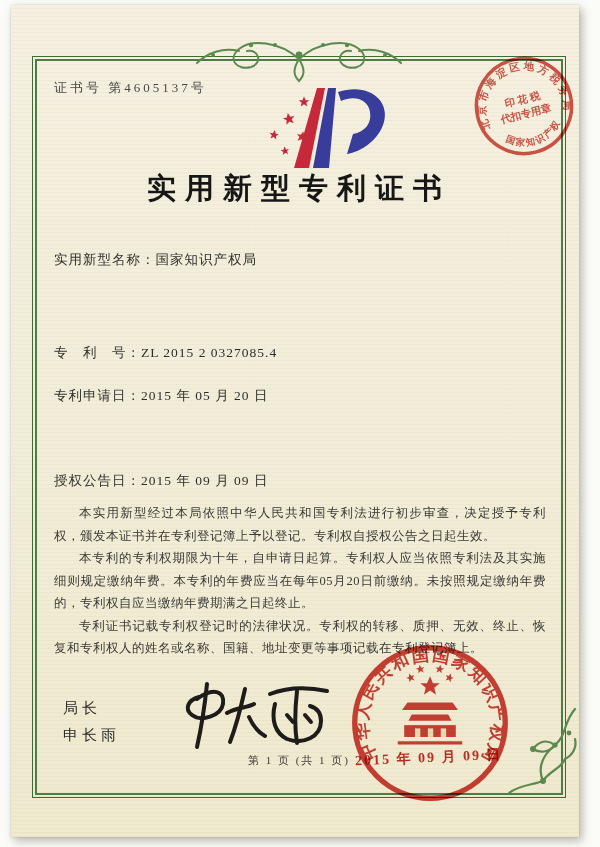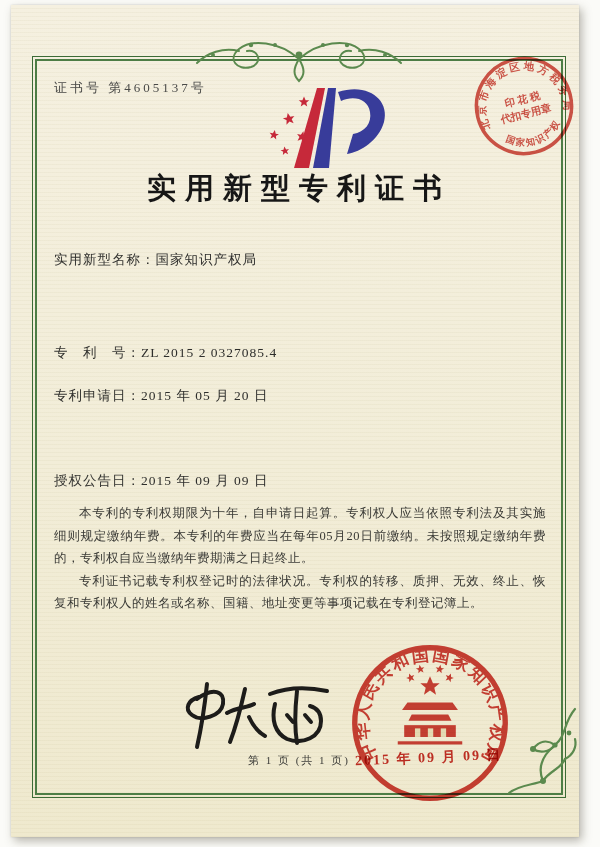--- a/index.html
+++ b/index.html
@@ -105,24 +105,29 @@
   </svg>
 
   <div class="title">实用新型专利证书</div>
 
   <div class="field f0"><span class="lab">实用新型名称：</span><span>国家知识产权局</span></div>
   <div class="field f2"><span class="lab">专　利　号：</span><span>ZL 2015 2 0327085.4</span></div>
   <div class="field f3"><span class="lab">专利申请日：</span><span>2015 年 05 月 20 日</span></div>
   <div class="field f5"><span class="lab">授权公告日：</span><span>2015 年 09 月 09 日</span></div>
 
   <div class="body-text">
+    <p>本实用新型经过本局依照中华人民共和国专利法进行初步审查，决定授予专利权，颁发本证书并在专利登记簿上予以登记。专利权自授权公告之日起生效。</p>
     <p>本专利的专利权期限为十年，自申请日起算。专利权人应当依照专利法及其实施细则规定缴纳年费。本专利的年费应当在每年05月20日前缴纳。未按照规定缴纳年费的，专利权自应当缴纳年费期满之日起终止。</p>
     <p>专利证书记载专利权登记时的法律状况。专利权的转移、质押、无效、终止、恢复和专利权人的姓名或名称、国籍、地址变更等事项记载在专利登记簿上。</p>
   </div>
 
+  <div class="director">
+    <div>局长</div>
+    <div>申长雨</div>
+  </div>
 
   <svg class="signature" width="175" height="78" viewBox="0 0 175 78">
     <g stroke="#1d1c1a" stroke-width="4" fill="none" stroke-linecap="round" stroke-linejoin="round">
       <path d="M30,22 C46,10 58,14 56,27 C54,39 34,45 25,38 C17,32 21,23 32,20"></path>
       <path d="M40,7 C38,26 35,48 30,70"></path>
       <path d="M78,12 C74,30 70,47 63,65"></path>
       <path d="M60,36 C70,30 80,31 87,27"></path>
       <path d="M82,40 C86,49 91,55 98,59"></path>
       <path d="M103,17 C121,10 141,10 160,14"></path>
       <path d="M130,14 C128,32 127,48 130,66"></path>

